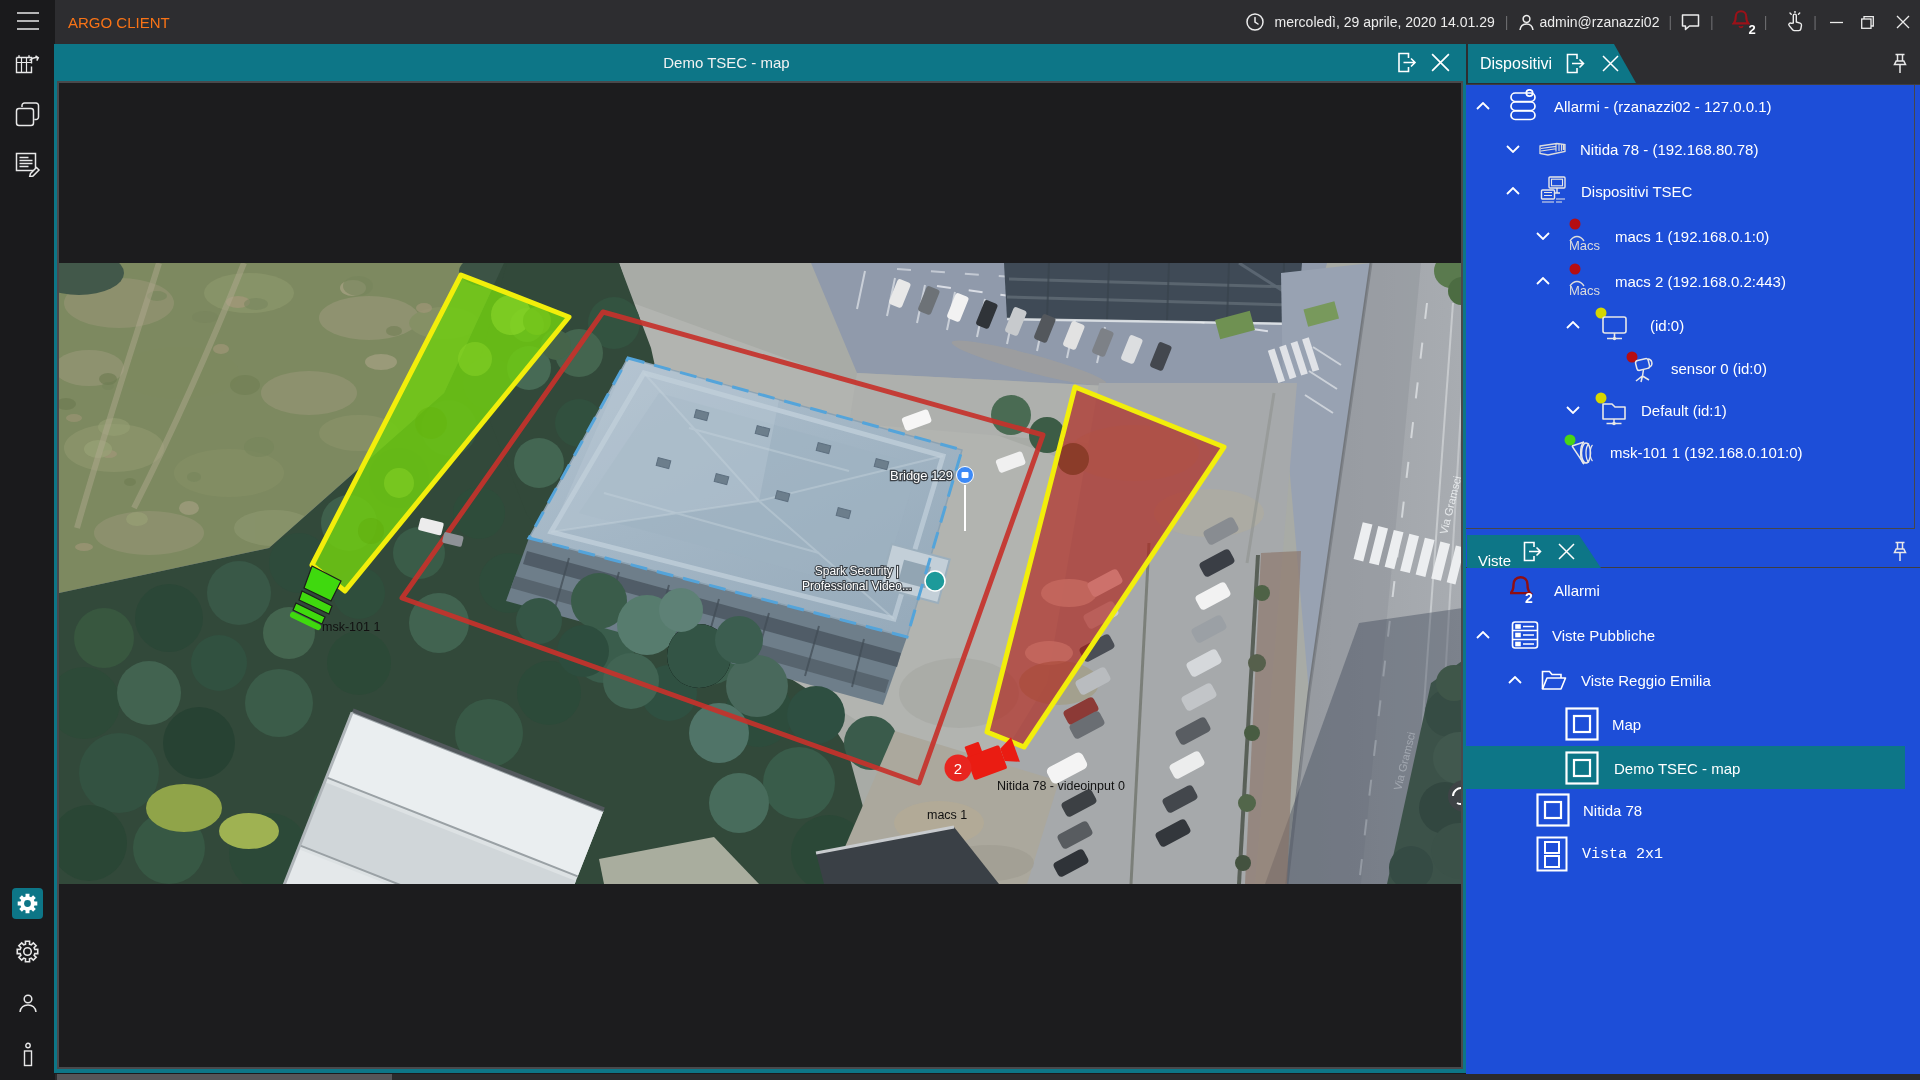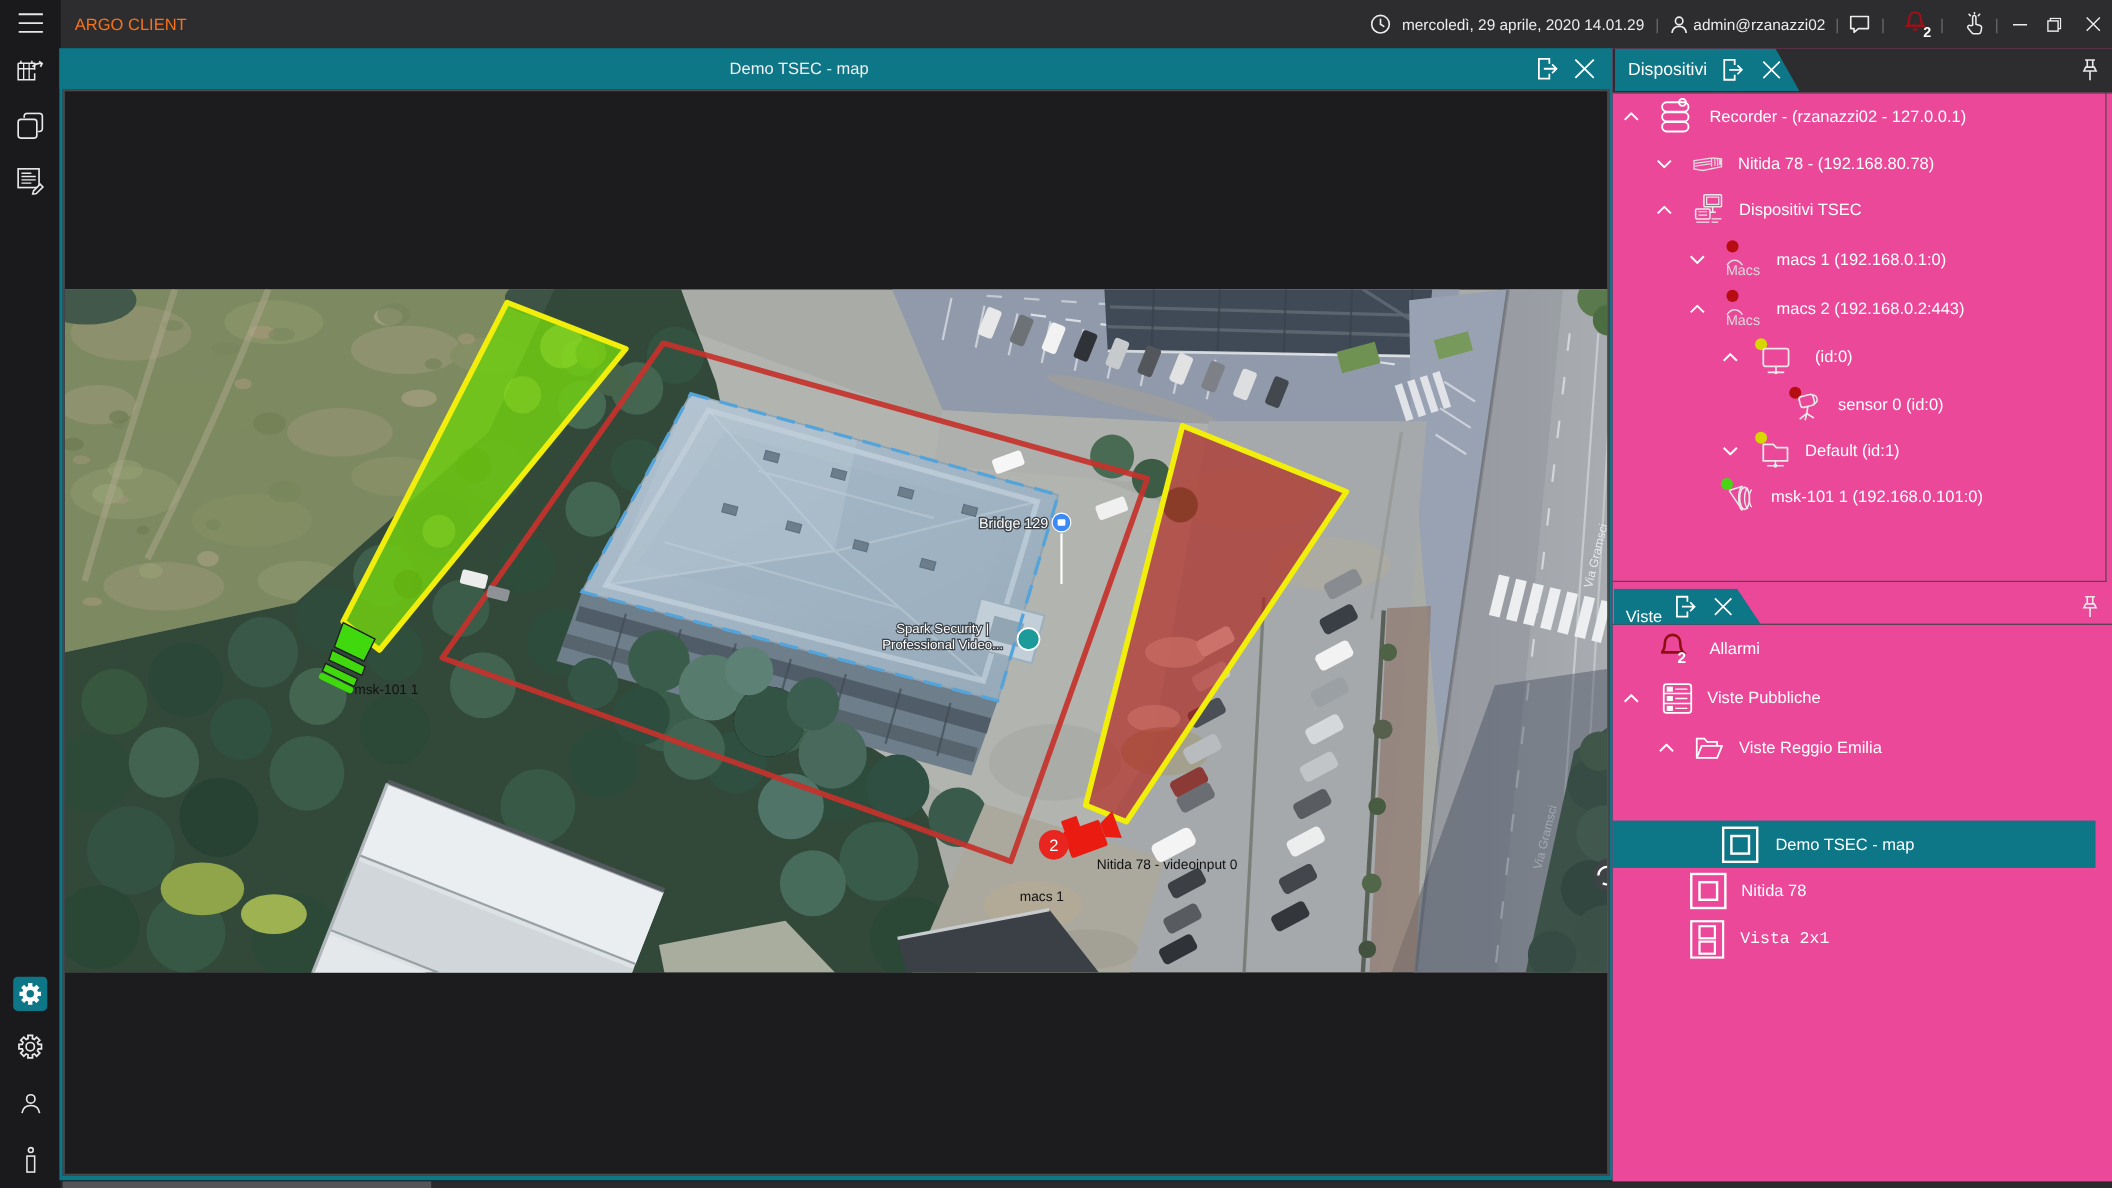--- a/index.html
+++ b/index.html
@@ -8,21 +8,21 @@
 #sidebar{position:absolute;left:0;top:0;width:55px;height:1080px;background:#1a1a1c;}
 .sideicon{position:absolute;left:0;width:55px;text-align:center;}
 #appname{position:absolute;left:13px;top:14px;font-size:15px;color:#f97316;}
 #topright{position:absolute;right:0;top:0;height:44px;display:flex;align-items:center;color:#ececec;font-size:14px;}
 .sep{color:#6a6a6d;font-size:14px;}
 #mappanel{position:absolute;left:54px;top:44px;width:1412px;height:1029px;background:#0d7687;}
 #maphead{position:absolute;left:0;top:0;width:100%;height:37px;background:#0d7687;color:#f2f2f2;font-size:15px;}
 #maphead .title{position:absolute;left:0;top:10px;width:1345px;text-align:center;}
 #mapcontent{position:absolute;left:3px;top:37px;right:3px;bottom:4px;background:#1c1c1e;border:2px solid #49494c;overflow:hidden;}
 #satwrap{position:absolute;left:0px;top:180px;width:1403px;height:621px;}
-#rightpanels{position:absolute;left:1466px;top:44px;width:454px;height:1036px;background:#ec4899;}
+#rightpanels{position:absolute;left:1466px;top:44px;width:454px;height:1036px;background:#1d4ed8;}
 .tab{position:absolute;height:39px;background:#0d7687;color:#fff;display:flex;align-items:center;}
 .tabshape{clip-path:polygon(0 0, calc(100% - 22px) 0, 100% 100%, 0 100%);}
 .trow{position:absolute;left:0;height:43px;width:100%;color:#fff;font-size:15px;}
 .trow span{position:absolute;top:50%;transform:translateY(-50%);white-space:nowrap;}
 .chev{position:absolute;top:50%;transform:translateY(-50%);}
 .ticon{position:absolute;}
 #bottomscroll{position:absolute;left:55px;top:1074px;width:1865px;height:6px;background:#2a2a2c;}
 #bottomthumb{position:absolute;left:2px;top:0px;width:335px;height:6px;background:#555558;}
 svg{display:block;}
 .sideicon svg{display:inline-block;vertical-align:top;}
@@ -597,21 +597,21 @@
     <div class="trow" style="top:0px;">
       <svg class="chev" style="left:10px" width="14" height="8" viewBox="0 0 14 8" fill="none" stroke="#fff" stroke-width="1.8">
           <path d="M1 7l6-6 6 6"></path>
         </svg>
       <svg class="ticon" style="left:43px;top:5px" width="28" height="32" viewBox="0 0 28 32" fill="none" stroke="#fff" stroke-width="1.7">
           <rect x="2" y="4" width="24" height="8.5" rx="4.2"></rect>
           <rect x="2" y="13" width="24" height="8.5" rx="4.2"></rect>
           <rect x="2" y="22" width="24" height="8.5" rx="4.2"></rect>
           <circle cx="20.5" cy="4" r="3.2"></circle>
         </svg>
-      <span style="left:88px">Recorder - (rzanazzi02 - 127.0.0.1)</span>
+      <span style="left:88px">Allarmi - (rzanazzi02 - 127.0.0.1)</span>
     </div>
     <div class="trow" style="top:43px;">
       <svg class="chev" style="left:40px" width="14" height="8" viewBox="0 0 14 8" fill="none" stroke="#fff" stroke-width="1.8">
           <path d="M1 1l6 6 6-6"></path>
         </svg>
       <svg class="ticon" style="left:72px;top:15px" width="30" height="15" viewBox="0 0 30 15" fill="none" stroke="#dedede" stroke-width="1.3">
           <path d="M2,4 L19,1.5 L27,2.5 L27,9.5 L10,13 L2,11.5 Z"></path>
           <path d="M3,6.5 L18,4.4 M3,9 L18,6.7 M18,2 L18,9.5" stroke-width="1.1"></path>
           <path d="M21,2 v7 M23.5,2.2 v6.6" stroke-width="1.1"></path>
           <rect x="24.8" y="3" width="1.8" height="5" fill="#dedede" stroke="none"></rect>
@@ -742,20 +742,27 @@
     <div class="trow" style="top:84px;">
       <svg class="chev" style="left:42px" width="14" height="8" viewBox="0 0 14 8" fill="none" stroke="#fff" stroke-width="1.8">
           <path d="M1 7l6-6 6 6"></path>
         </svg>
       <svg class="ticon" style="left:75px;top:11px" width="26" height="22" viewBox="0 0 26 22" fill="none" stroke="#fff" stroke-width="1.6">
           <path d="M1.5 20V2.5h7l2.5 3h9V9"></path>
           <path d="M1.5 20l4.5-11h18.5l-4.5 11z" stroke-linejoin="round"></path>
         </svg>
       <span style="left:115px">Viste Reggio Emilia</span>
     </div>
+    <div class="trow" style="top:128px;">
+      <svg class="ticon" style="left:99px;top:5px" width="34" height="34" viewBox="0 0 34 34" fill="none" stroke="#fff">
+          <rect x="1.5" y="1.5" width="31" height="31" stroke-width="2.2"></rect>
+          <rect x="9" y="9" width="16" height="16" stroke-width="2.2"></rect>
+        </svg>
+      <span style="left:146px">Map</span>
+    </div>
     <div class="trow" style="top:172px;background:#0d7687;width:439px;">
       <svg class="ticon" style="left:99px;top:5px" width="34" height="34" viewBox="0 0 34 34" fill="none" stroke="#fff">
           <rect x="1.5" y="1.5" width="31" height="31" stroke-width="2.2"></rect>
           <rect x="9" y="9" width="16" height="16" stroke-width="2.2"></rect>
         </svg>
       <span style="left:148px">Demo TSEC - map</span>
     </div>
     <div class="trow" style="top:214px;">
       <svg class="ticon" style="left:70px;top:5px" width="34" height="34" viewBox="0 0 34 34" fill="none" stroke="#fff">
           <rect x="1.5" y="1.5" width="31" height="31" stroke-width="2.2"></rect>

